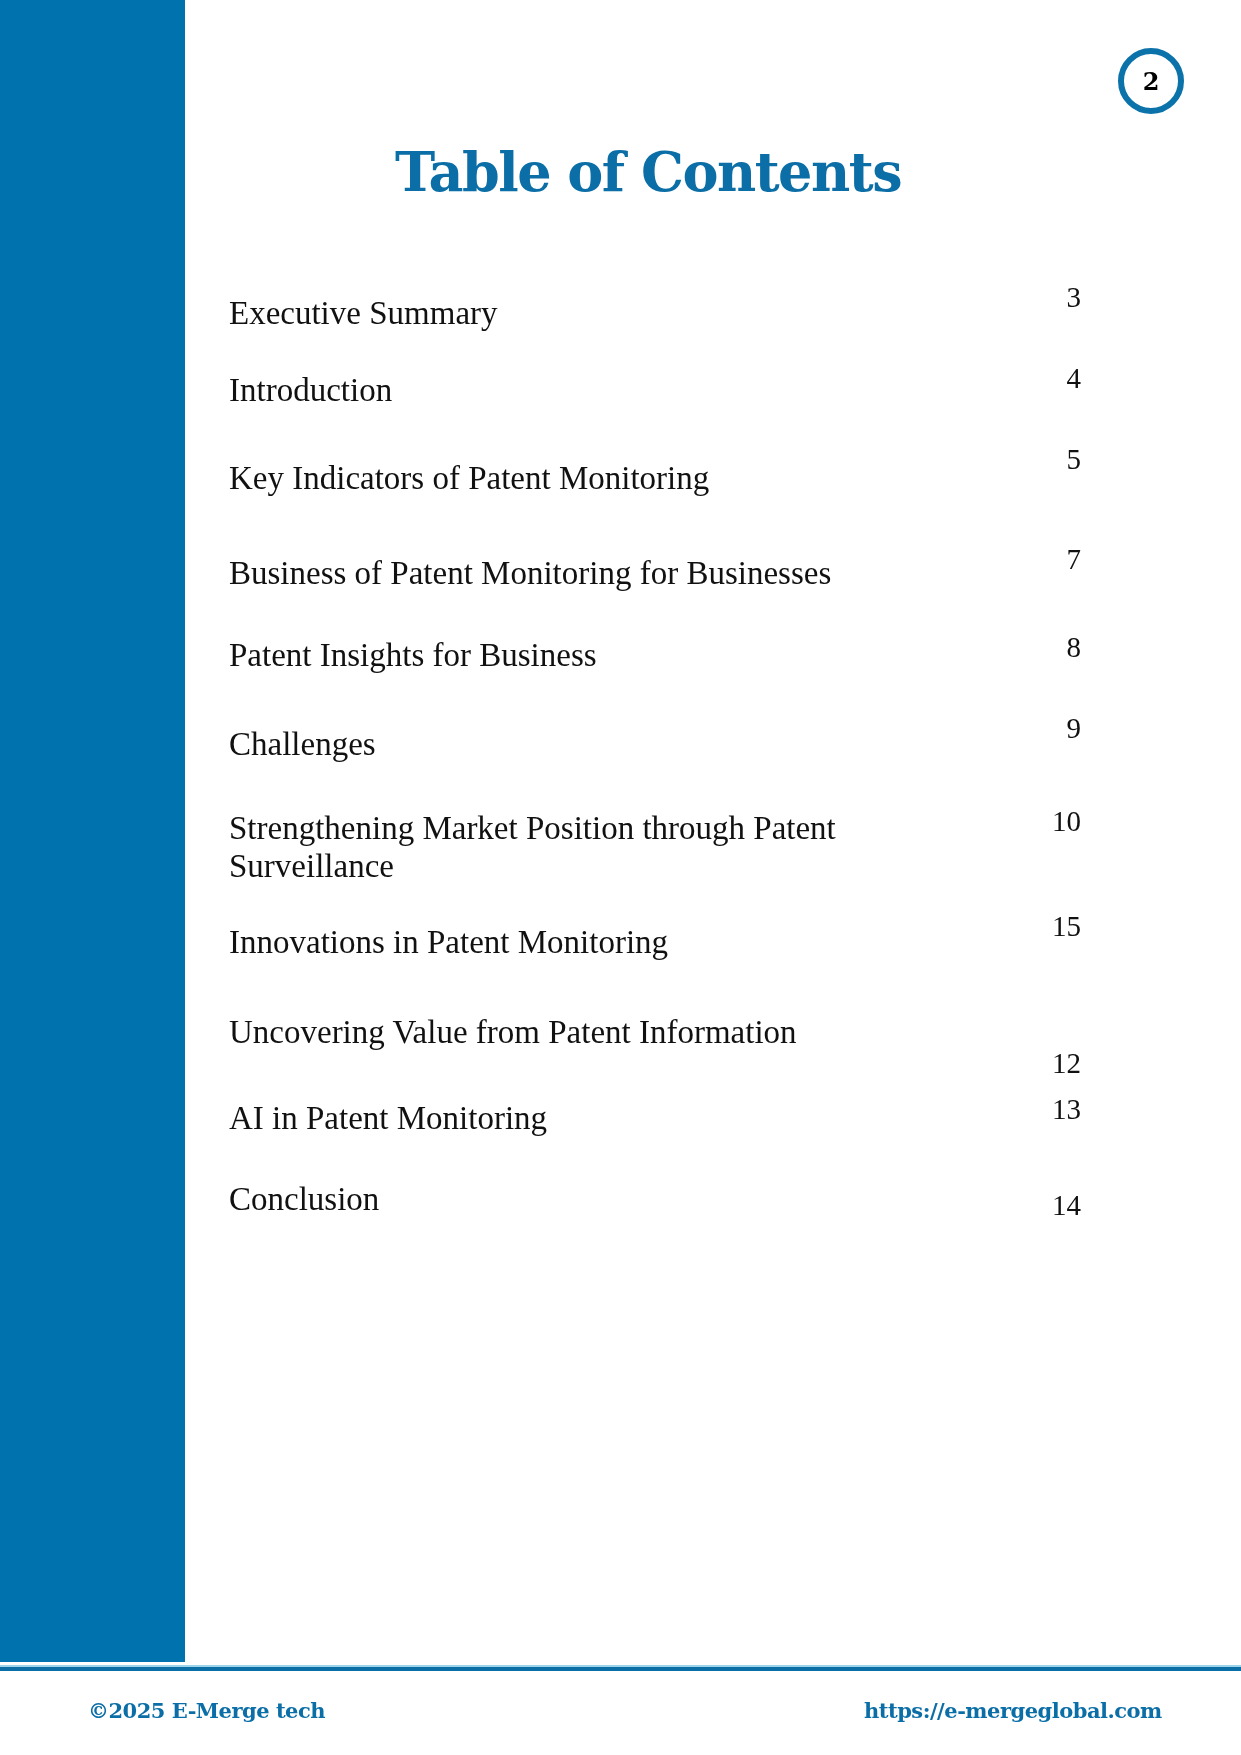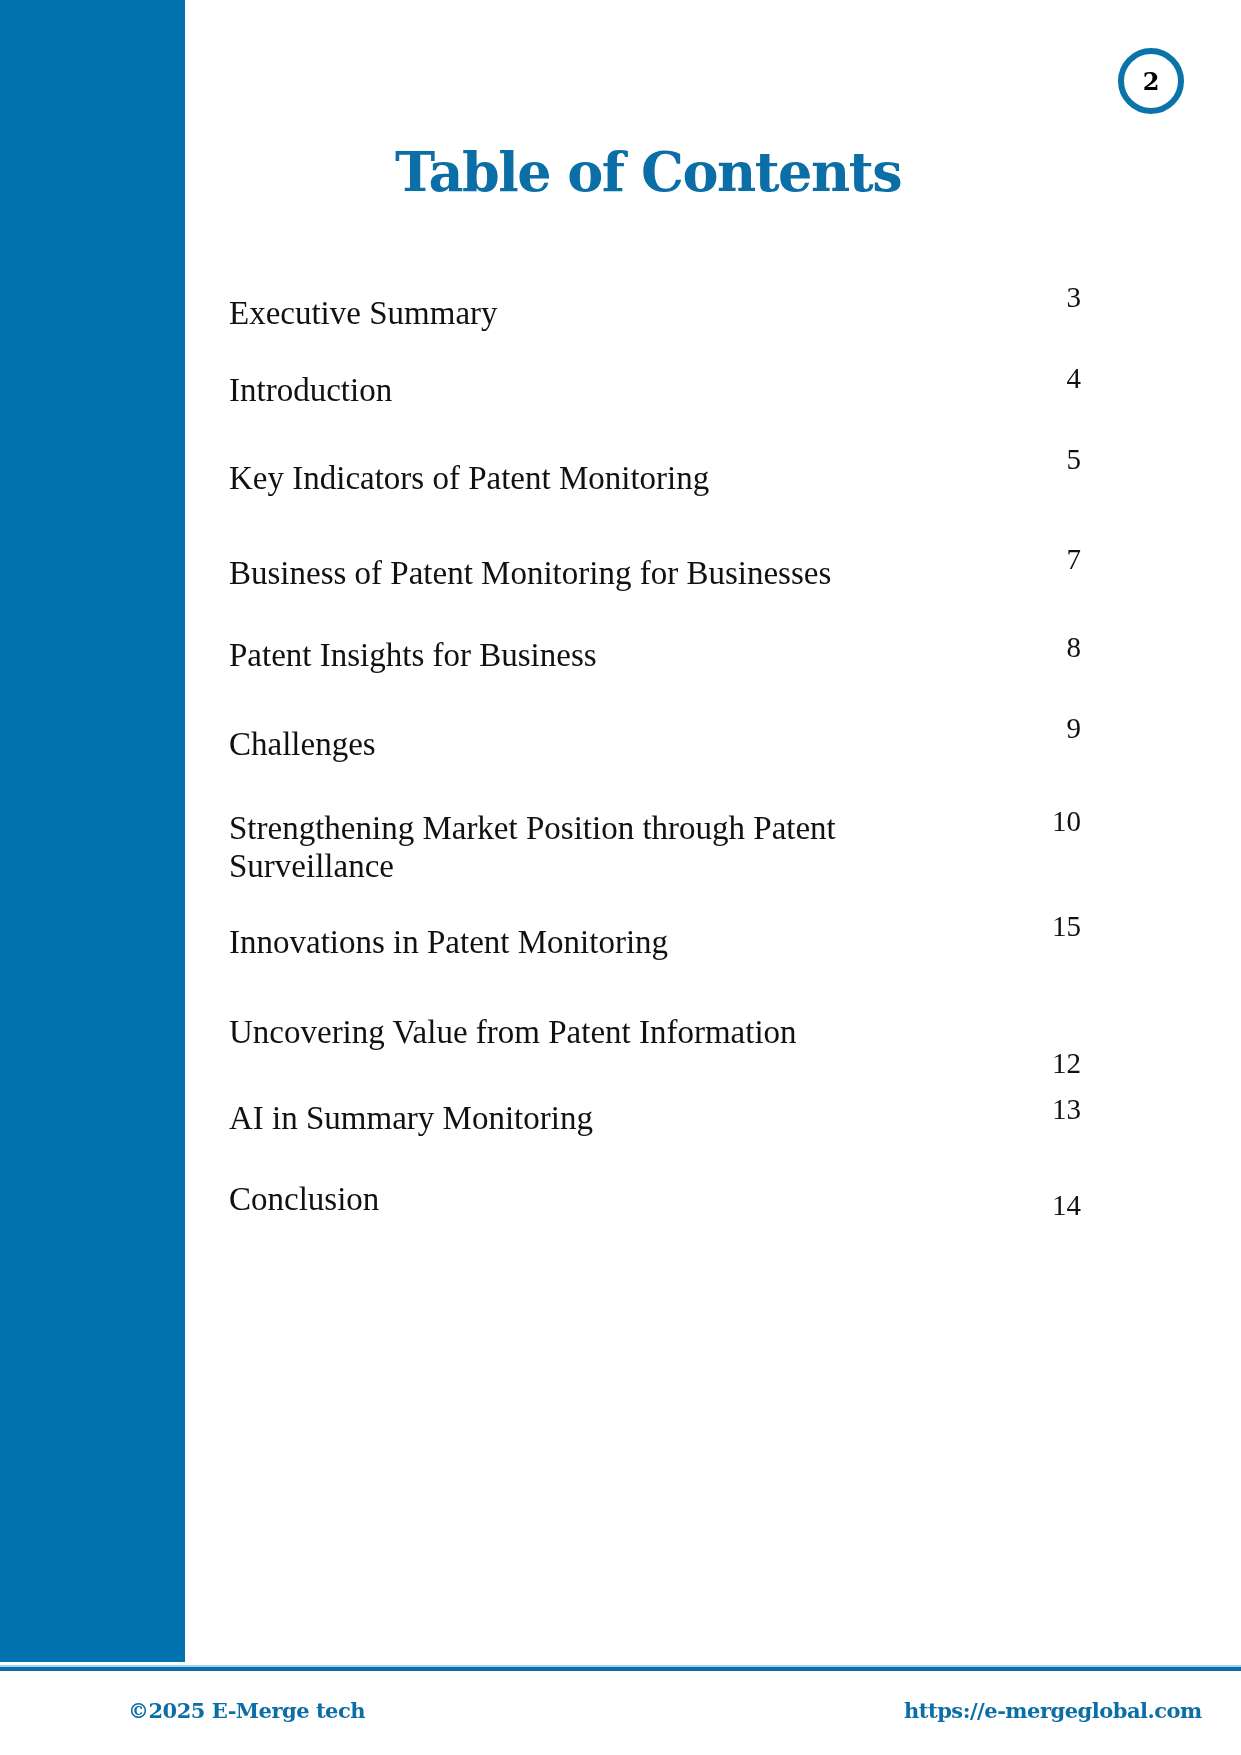--- a/index.html
+++ b/index.html
@@ -5,21 +5,21 @@
   html, body { margin: 0; padding: 0; background: #ffffff; }
   body { width: 1241px; height: 1755px; position: relative; overflow: hidden; font-family: "DejaVu Serif", "Liberation Serif", serif; }
   .sidebar { position: absolute; left: 0; top: 0; width: 185px; height: 1662px; background: #0072ae; }
   .page-badge { position: absolute; left: 1118px; top: 48px; width: 66px; height: 66px; border: 6px solid #0b72aa; border-radius: 50%; box-sizing: border-box; display: flex; align-items: center; justify-content: center; font-family: "DejaVu Serif", serif; font-weight: bold; font-size: 24px; color: #000; }
   .title { position: absolute; left: 185px; width: 870px; top: 140px; text-align: center; font-family: "DejaVu Serif", serif; font-weight: bold; font-size: 54px; color: #0b6ea6; letter-spacing: -1.5px; margin: 0; padding-left: 28px; }
   .toc-row { position: absolute; left: 229px; width: 852px; font-family: "Liberation Serif", serif; font-size: 33px; color: #111; line-height: 38px; }
   .toc-label { position: absolute; left: 0; top: 16px; width: 720px; }
   .toc-page { position: absolute; right: 0; top: 0; width: 70px; text-align: right; font-size: 29px; }
   .footer-line-light { position: absolute; left: 0; top: 1665px; width: 1241px; height: 2px; background: #9fd3ea; }
   .footer-line { position: absolute; left: 0; top: 1667px; width: 1241px; height: 4px; background: #0b6ea6; }
-  .footer-left, .footer-right { position: absolute; top: 1698px; font-family: "DejaVu Serif", serif; font-weight: bold; font-size: 21px; color: #0b6ea6; letter-spacing: -0.5px; margin-left: 40px; }
+  .footer-left, .footer-right { position: absolute; top: 1698px; font-family: "DejaVu Serif", serif; font-weight: bold; font-size: 21px; color: #0b6ea6; letter-spacing: -0.5px; }
   .footer-left { left: 88px; }
   .footer-right { left: 864px; }
 </style>
 </head>
 <body>
 
 <div class="sidebar"></div>
 
 <div class="page-badge">
   <span>2</span>
@@ -58,21 +58,21 @@
   </div>
   <div class="toc-row" style="top:907px;">
     <span class="toc-label">Innovations in Patent Monitoring</span>
     <span class="toc-page">15</span>
   </div>
   <div class="toc-row" style="top:997px;">
     <span class="toc-label">Uncovering Value from Patent Information</span>
     <span class="toc-page" style="top:3px;margin-top:44px;">12</span>
   </div>
   <div class="toc-row" style="top:1083px;">
-    <span class="toc-label">AI in Summary Monitoring</span>
+    <span class="toc-label">AI in Patent Monitoring</span>
     <span class="toc-page" style="top:7px;">13</span>
   </div>
   <div class="toc-row" style="top:1164px;">
     <span class="toc-label">Conclusion</span>
     <span class="toc-page" style="top:6px;margin-top:16px;">14</span>
   </div>
 </div>
 
 <div class="footer-line-light"></div>
 <div class="footer-line"></div>

